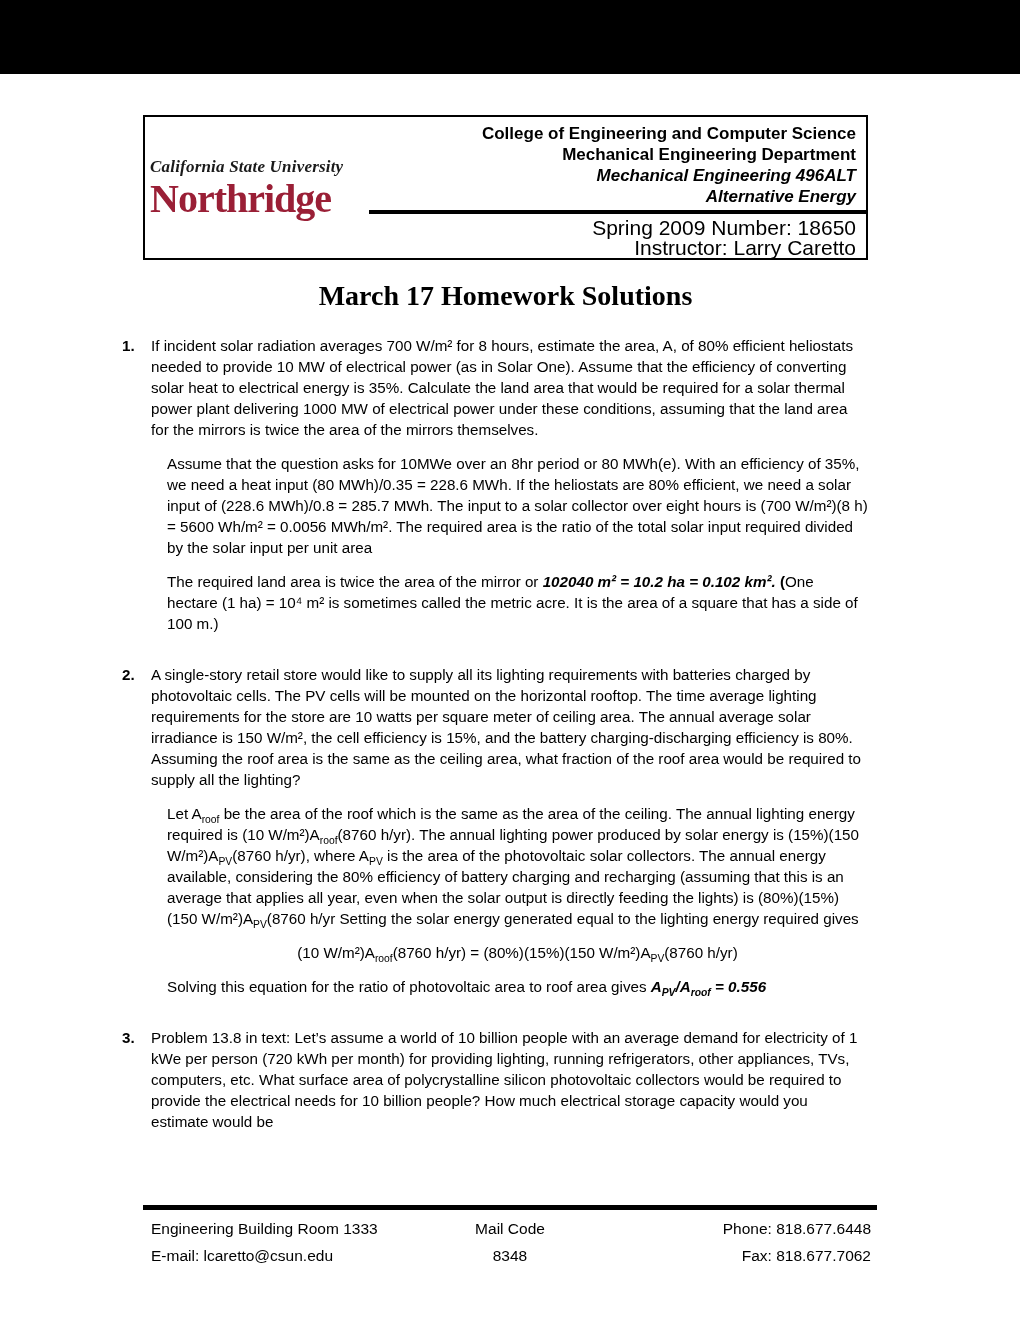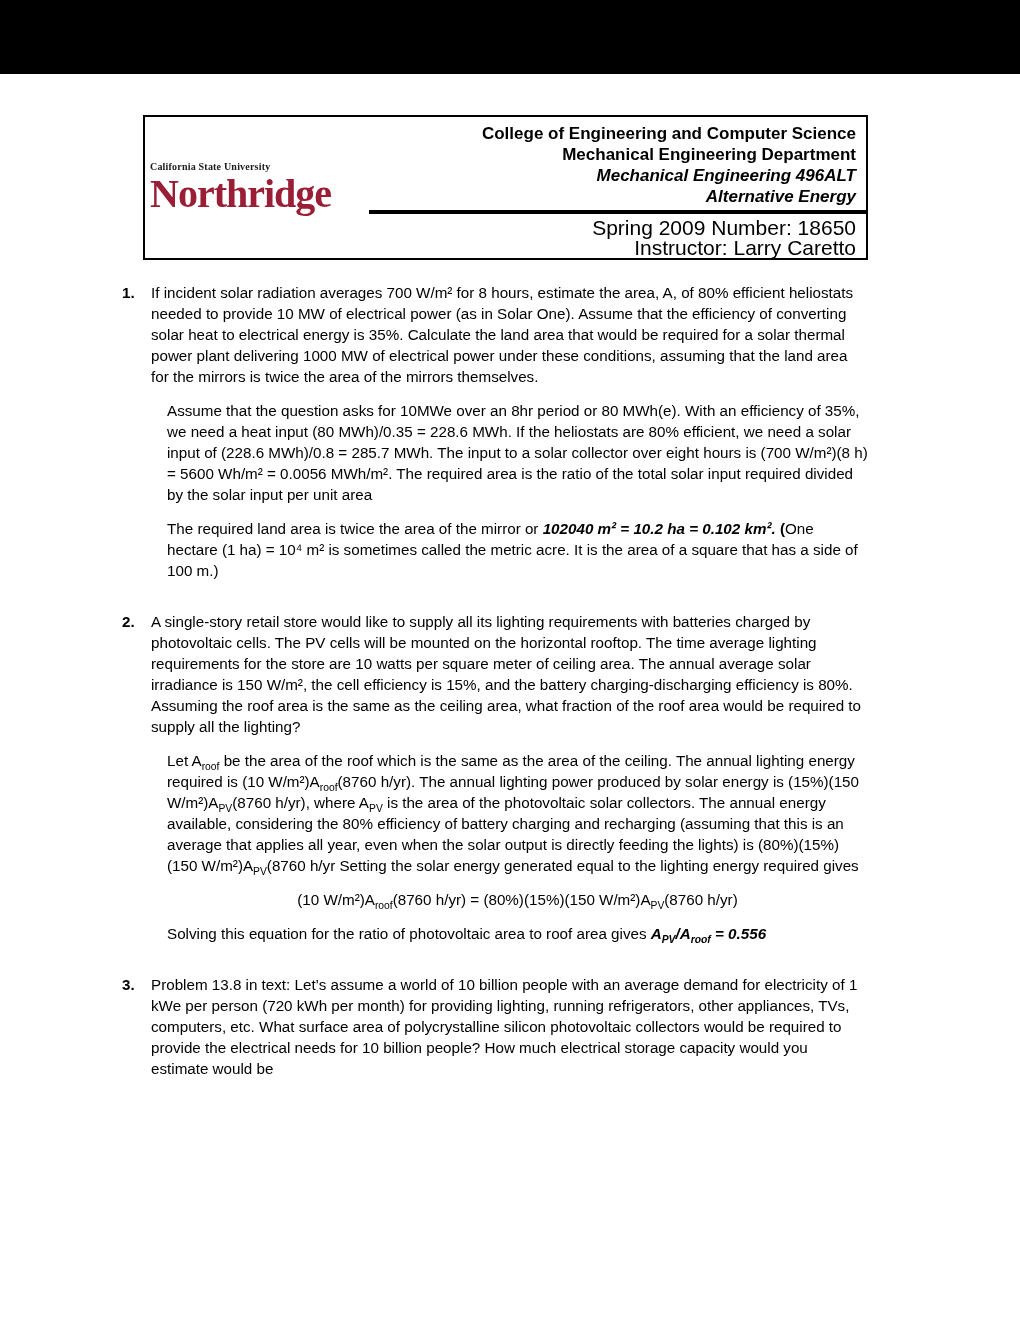--- a/index.html
+++ b/index.html
@@ -42,25 +42,26 @@
   .logo-cell {
     width: 224px;
     flex: none;
     padding: 10px 4px 10px 5px;
     display: flex;
     flex-direction: column;
     justify-content: center;
   }
   .logo-line1 {
     font-family: "Liberation Serif", serif;
-    font-size: 10px;
+    font-size: 17px;
     font-weight: 600;
     letter-spacing: 0.2px;
     color: #1a1a1a;
     white-space: nowrap;
+    font-style: italic;
   }
   .logo-line2 {
     font-family: "Liberation Serif", serif;
     font-size: 40px;
     font-weight: bold;
     color: #9a1f36;
     letter-spacing: -1px;
     line-height: 1.0;
     margin-top: 2px;
     white-space: nowrap;
@@ -151,20 +152,21 @@
         <div class="hdr-line hdr-bold">College of Engineering and Computer Science</div>
         <div class="hdr-line hdr-bold">Mechanical Engineering Department</div>
         <div class="hdr-line hdr-bi">Mechanical Engineering 496ALT</div>
         <div class="hdr-line hdr-bi">Alternative Energy</div>
         <div class="hdr-divider"></div>
         <div class="hdr-line hdr-reg">Spring 2009  Number: 18650</div>
         <div class="hdr-line hdr-reg">Instructor: Larry Caretto</div>
       </div>
     </div>
 
+    <h1 class="doc-title">March 17 Homework Solutions</h1>
 
     <div class="body-blocks">
 
       <div class="problem first">
         <span class="num">1.</span>
         <div class="ptext"><span>If incident solar radiation averages 700 W/m² for 8 hours, estimate the area, A, of 80% efficient heliostats needed to provide 10 MW of electrical power (as in Solar One).  Assume that the efficiency of converting solar heat to electrical energy is 35%.  Calculate the land area that would be required for a solar thermal power plant delivering 1000 MW of electrical power under these conditions, assuming that the land area for the mirrors is twice the area of the mirrors themselves.</span></div>
       </div>
       <p class="para"><span>Assume that the question asks for 10MWe over an 8hr period or 80 MWh(e).  With an efficiency of 35%, we need a heat input (80 MWh)/0.35 = 228.6 MWh.  If the heliostats are 80% efficient, we need a solar input of (228.6 MWh)/0.8 = 285.7 MWh.  The input to a solar collector over eight hours is (700 W/m²)(8 h) = 5600 Wh/m² = 0.0056 MWh/m².  The required area is the ratio of the total solar input required divided by the solar input per unit area</span></p>
 
 
@@ -179,13 +181,23 @@
       <p class="para"><span>Solving this equation for the ratio of photovoltaic area to roof area gives </span><span class="b i">A</span><sub class="b i">PV</sub><span class="b i">/A</span><sub class="b i">roof</sub><span class="b i"> = 0.556</span></p>
 
       <div class="problem">
         <span class="num">3.</span>
         <div class="ptext"><span>Problem 13.8 in text: Let’s assume a world of 10 billion people with an average demand for electricity of 1 kWe per person (720 kWh per month) for providing lighting, running refrigerators, other appliances, TVs, computers, etc.  What surface area of polycrystalline silicon photovoltaic collectors would be required to provide the electrical needs for 10 billion people?  How much electrical storage capacity would you estimate would be</span></div>
       </div>
 
     </div>
   </div>
 
+  <div class="footer">
+    <div class="footer-grid">
+      <div class="fcell left">Engineering Building Room 1333</div>
+      <div class="fcell center">Mail Code</div>
+      <div class="fcell right">Phone: 818.677.6448</div>
+      <div class="fcell left">E-mail: lcaretto@csun.edu</div>
+      <div class="fcell center">8348</div>
+      <div class="fcell right">Fax: 818.677.7062</div>
+    </div>
+  </div>
 </div>
 
 </body></html>

